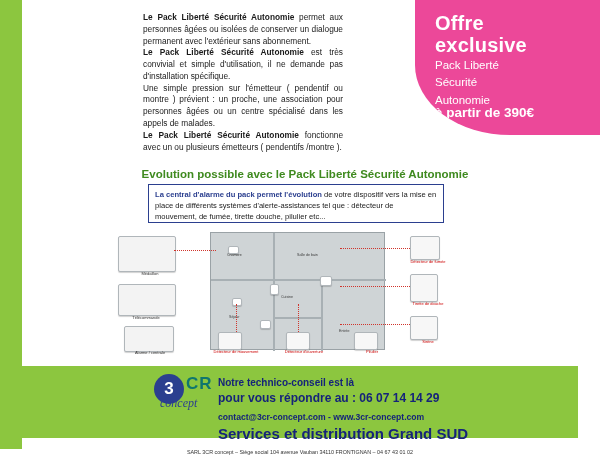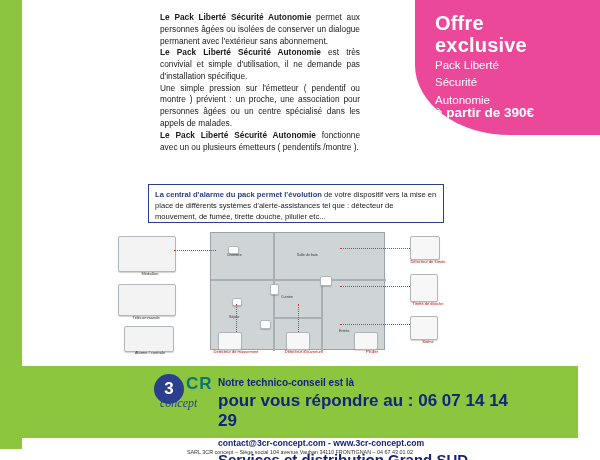--- a/index.html
+++ b/index.html
@@ -60,21 +60,21 @@
   .burst-price {
     position: absolute;
     left: 20px;
     top: 105px;
     font-size: 13.5px;
     font-weight: bold;
   }
   
   .intro {
     position: absolute;
-    left: 160px;
+    left: 143px;
     top: 12px;
     width: 200px;
     font-size: 8.3px;
     line-height: 1.42;
     color: #1a1a1a;
     text-align: justify;
   }
   .intro b { font-weight: bold; }
   .intro p { margin: 0 0 0 0; }
   
@@ -209,21 +209,21 @@
     left: 218px;
     top: 377px;
     width: 300px;
     color: #15237a;
   }
   .ft-1 {
     font-size: 10px;
     font-weight: bold;
   }
   .ft-2 {
-    font-size: 17px;
+    font-size: 12px;
     font-weight: bold;
     margin-top: 3px;
   }
   .ft-3 {
     font-size: 8.6px;
     font-weight: bold;
     margin-top: 7px;
   }
   .ft-4 {
     font-size: 15px;
@@ -260,20 +260,21 @@
     <div class="burst-price">à partir de 390€</div>
   </div>
 
   <div class="intro">
     <p><b>Le Pack Liberté Sécurité Autonomie</b><span> permet aux personnes âgées ou isolées de conserver un dialogue permanent avec l'extérieur sans abonnement.</span></p>
     <p><b>Le Pack Liberté Sécurité Autonomie</b><span> est très convivial et simple d'utilisation, il ne demande pas d'installation spécifique.</span></p>
     <p>Une simple pression sur l'émetteur ( pendentif ou montre ) prévient : un proche, une association pour personnes âgées ou un centre spécialisé dans les appels de malades.</p>
     <p><b>Le Pack Liberté Sécurité Autonomie</b><span> fonctionne avec un ou plusieurs émetteurs ( pendentifs /montre ).</span></p>
   </div>
 
+  <div class="evolution">Evolution possible avec le Pack Liberté Sécurité Autonomie</div>
 
   <div class="blue-box">
     <span class="hl">La central d'alarme du pack permet l'évolution</span><span> de votre dispositif vers la mise en place de différents systèmes d'alerte-assistances tel que : détecteur de mouvement, de fumée, tirette douche, pilulier etc...</span>
   </div>
 
   <div class="illus">
 
     <div class="floorplan">
       <div class="fp-wall" style="left:0;top:46px;width:175px;height:2px;"></div>
       <div class="fp-wall" style="left:62px;top:0;width:2px;height:46px;"></div>

